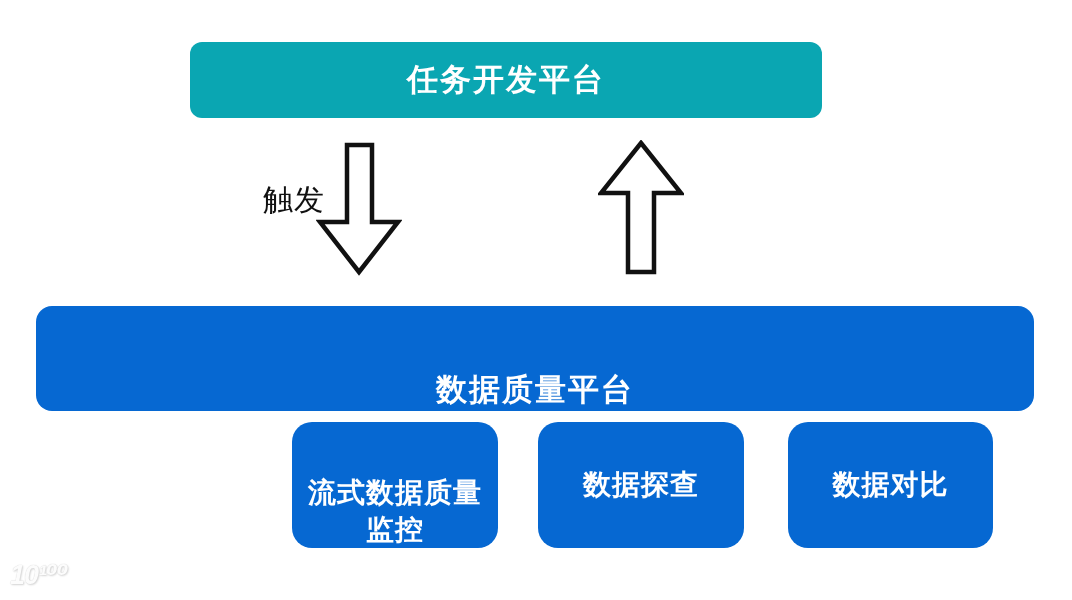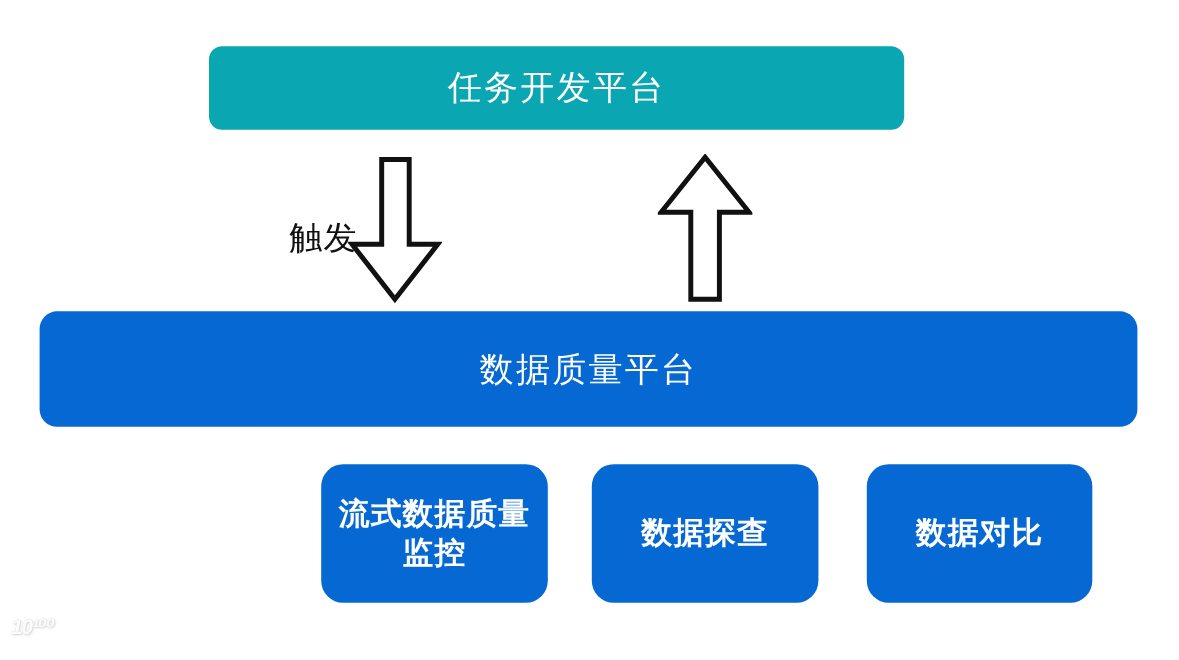--- a/index.html
+++ b/index.html
@@ -15,75 +15,75 @@
     background: #ffffff;
   }
 
   
   .top-box {
     position: absolute; left: 190px; top: 42px;
     width: 632px; height: 76px;
     background: #0aa6b2;
     border-radius: 12px;
     display: flex; align-items: center; justify-content: center;
-    color: #ffffff; font-size: 31px; font-weight: 400;
+    color: #ffffff; font-size: 31px; font-weight: 700;
     letter-spacing: 2px;
   }
 
   
   .arrow-svg { position: absolute; }
   .down-arrow { left: 316px; top: 142px; }
   .up-arrow   { left: 598px; top: 140px; }
 
   .arrow-label {
     position: absolute;
     font-size: 30px; font-weight: 500; color: #111111;
-    letter-spacing: 1px; white-space: nowrap; margin-top: 16px;
+    letter-spacing: 1px; white-space: nowrap;
   }
   .label-trigger { left: 263px; top: 180px; }
   .label-result  { left: 687px; top: 195px; }
 
   
   .platform-box {
-    position: absolute; left: 36px; top: 283px;
+    position: absolute; left: 36px; top: 306px;
     width: 998px; height: 105px;
     background: #0668d2;
     border-radius: 16px;
-    display: flex; align-items: center; justify-content: center;
-    color: #ffffff; font-size: 31px; font-weight: 400;
+    display: flex; align-items: flex-end; justify-content: center;
+    color: #ffffff; font-size: 31px; font-weight: 700;
     letter-spacing: 2px;
   }
 
   
   .module-box {
     position: absolute; top: 422px;
     width: 206px; height: 126px;
     background: #0668d2;
     border-radius: 20px;
     display: flex; align-items: center; justify-content: center;
     text-align: center;
     color: #ffffff; font-size: 28px; font-weight: 600;
     line-height: 1.3; letter-spacing: 1px;
     padding: 0 12px;
   }
   .module-0 { left: 53px;  }
-  .module-1 { left: 292px; }
+  .module-1 { left: 292px; align-items: flex-end; }
   .module-2 { left: 538px; }
   .module-3 { left: 788px; width: 205px; }
 
   
   .watermark {
     position: absolute; left: 10px; top: 559px;
     display: flex; align-items: center; gap: 6px;
     color: #fcfcfc;
     text-shadow: 0 0 1px #c9c9c9, 1px 1px 2px #d6d6d6;
     user-select: none;
   }
   .wm-logo {
-    font-size: 19px; font-weight: 700; font-style: italic;
+    font-size: 27px; font-weight: 700; font-style: italic;
     letter-spacing: -1px;
   }
   .wm-brand {
     font-size: 27px; font-weight: 700;
     letter-spacing: 4px;
   }
 </style>
 </head>
 <body>
 

